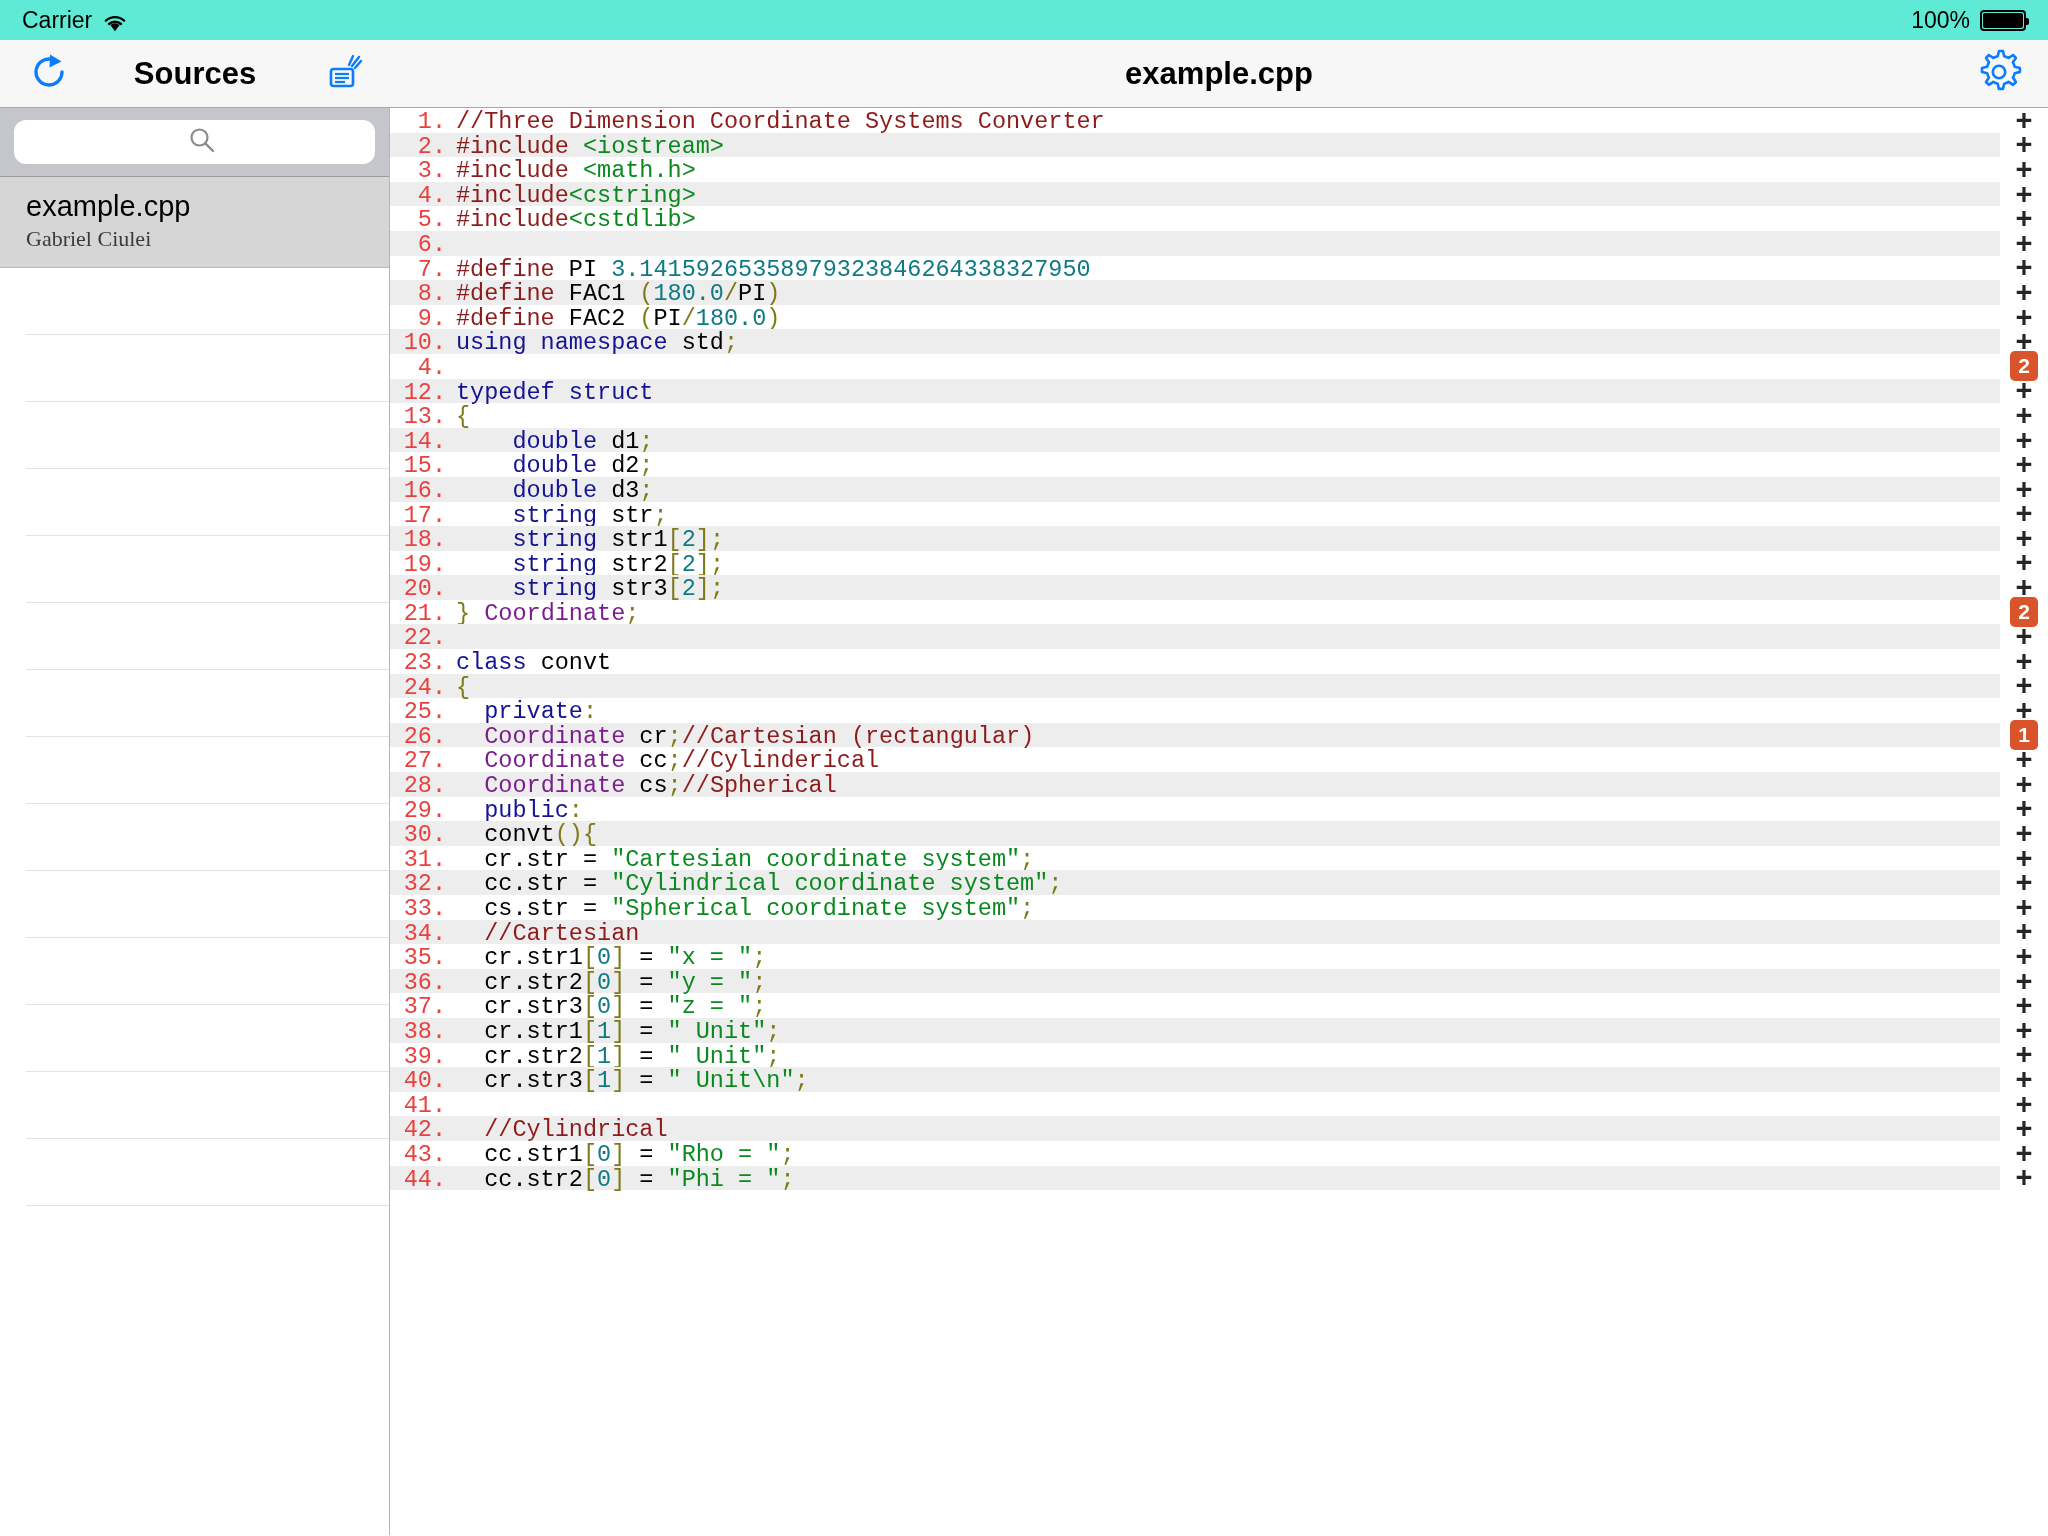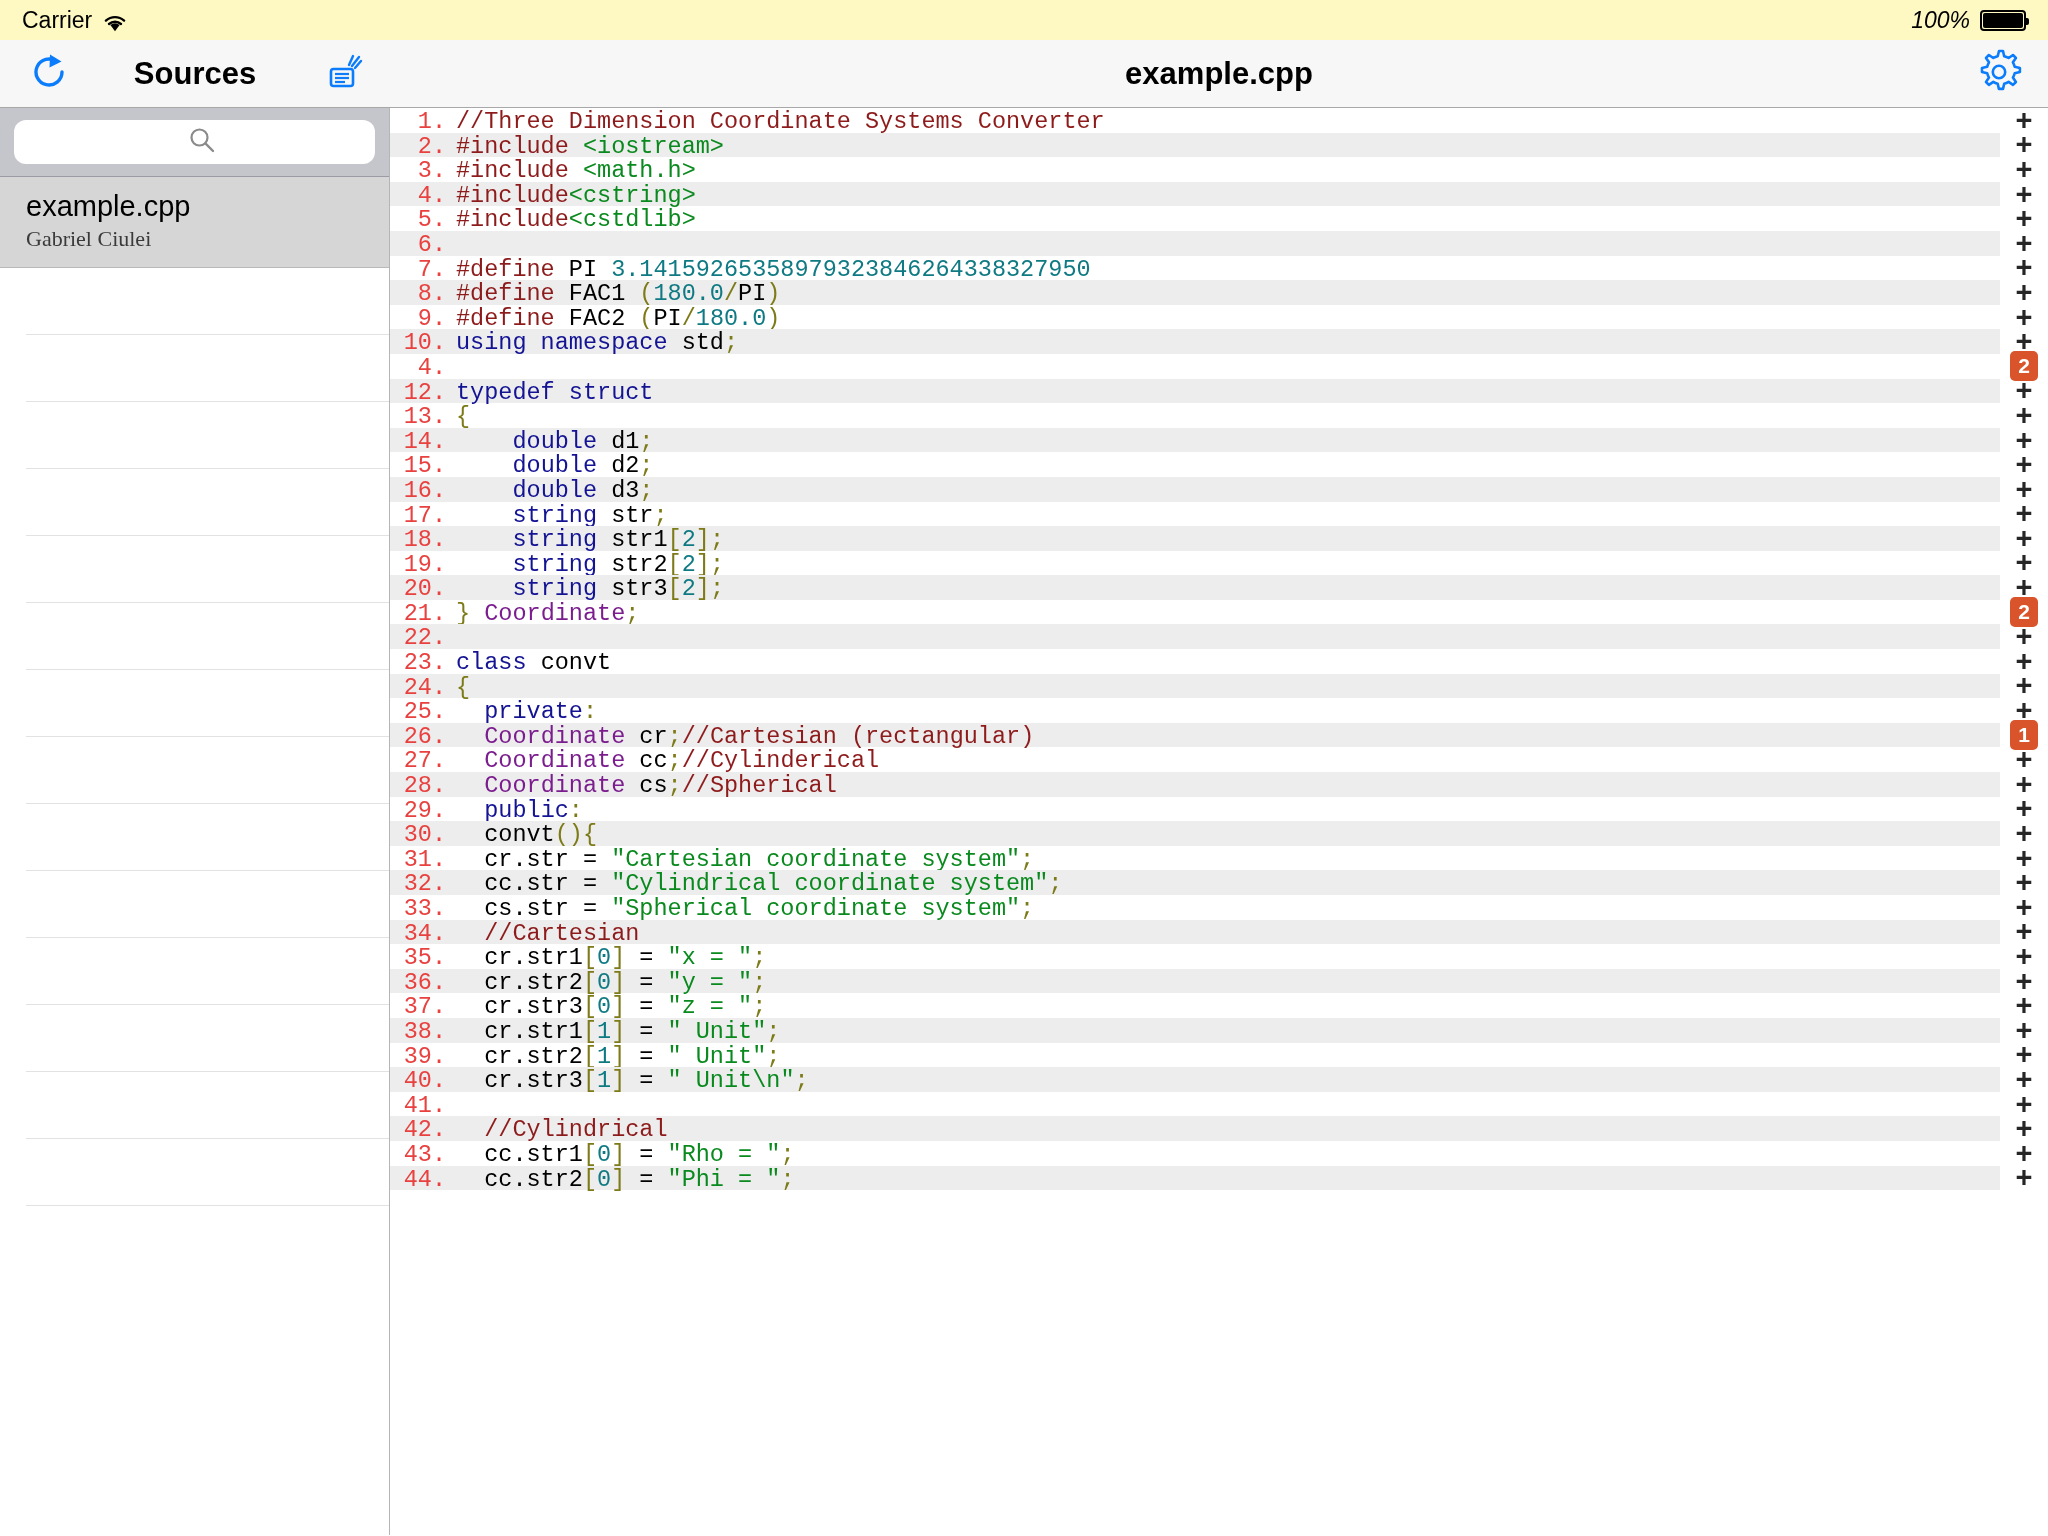--- a/index.html
+++ b/index.html
@@ -8,34 +8,33 @@
     font-family: "Liberation Sans", sans-serif;
     background: #ffffff;
     overflow: hidden;
   }
 
   
   .statusbar {
     height: 40px;
     display: flex; align-items: center;
     padding: 0 22px;
-    background: #fef9c3;
+    background: #5eead4;
     font-size: 23px;
     color: #000;
     position: relative;
   }
   .sb-left { display: flex; align-items: center; gap: 10px; }
   .sb-center {
     position: absolute; left: 0; right: 0; text-align: center;
     font-weight: 700; font-size: 23px; pointer-events: none;
   }
   .sb-right {
     margin-left: auto; display: flex; align-items: center; gap: 10px;
     font-size: 23px;
-    font-style: italic;
   }
   .wifi-icon { display: inline-block; width: 26px; height: 19px; }
   .battery {
     width: 46px; height: 21px;
     border: 2px solid #000; border-radius: 4px;
     position: relative; display: inline-block;
   }
   .battery::after {
     content: ""; position: absolute; right: -5px; top: 6px;
     width: 3px; height: 7px; background: #000; border-radius: 0 2px 2px 0;

